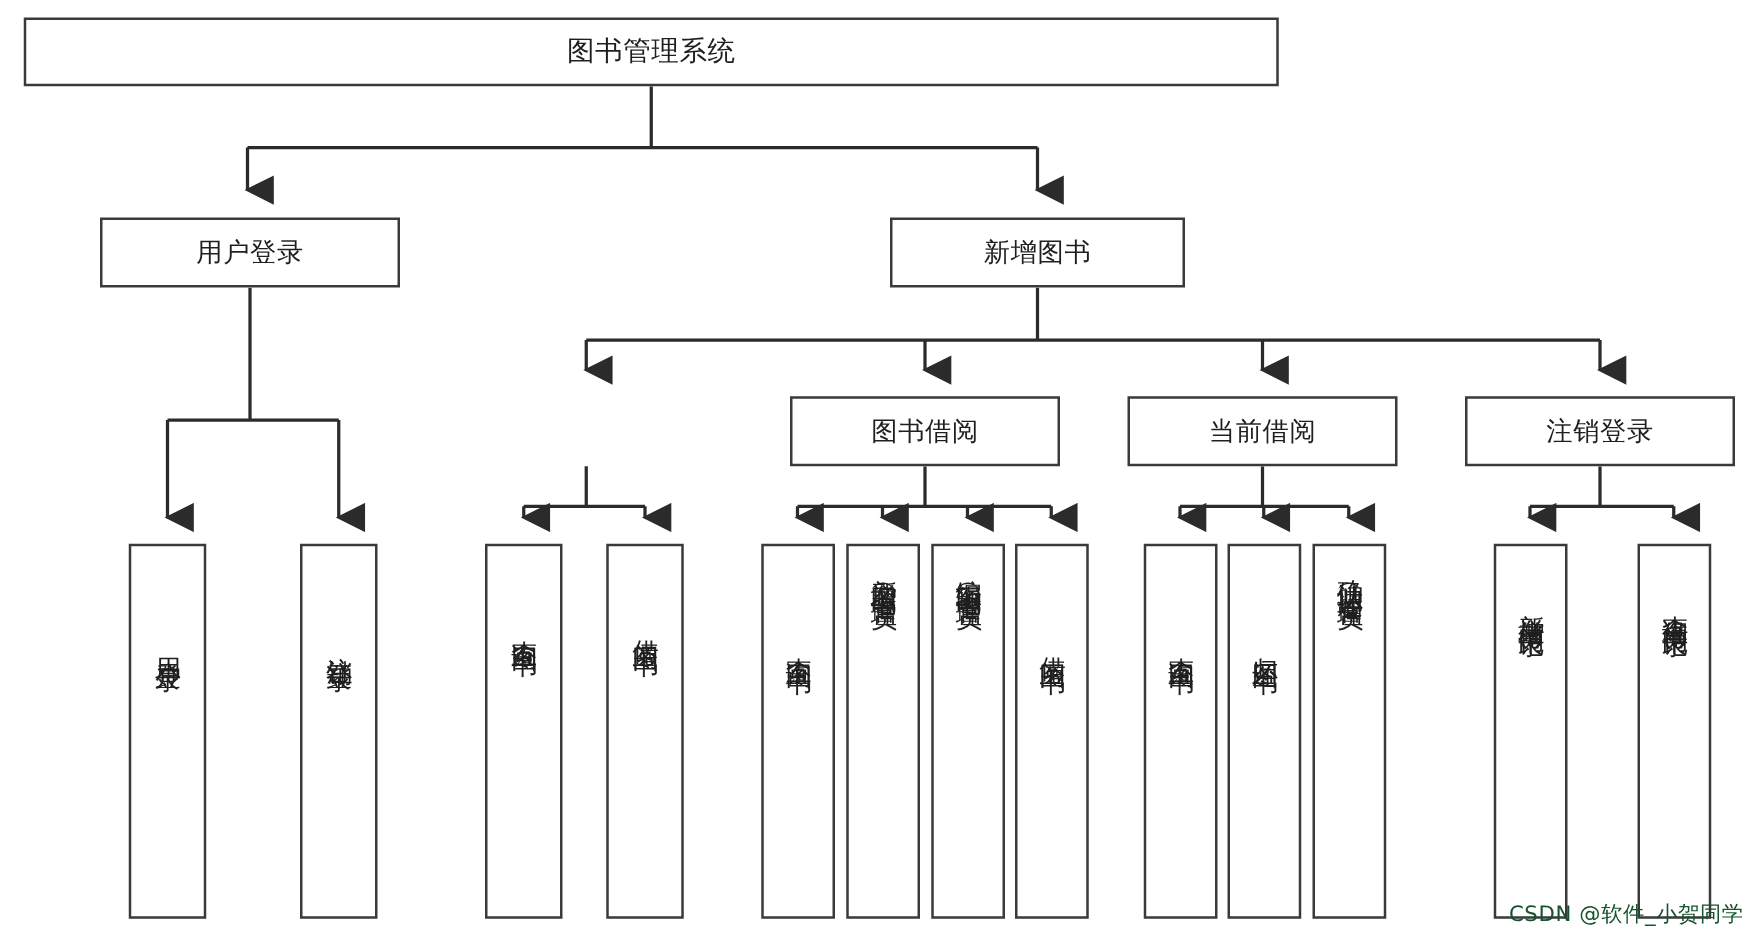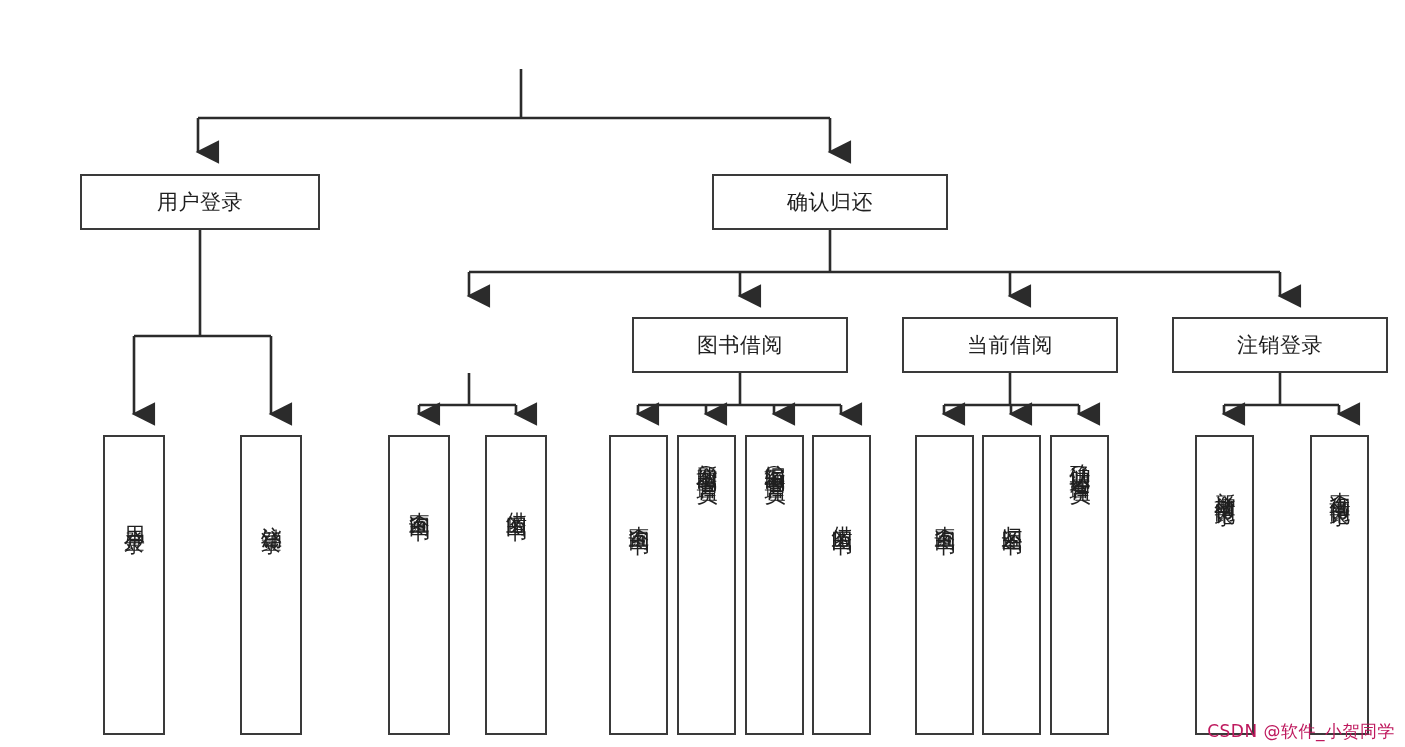--- a/index.html
+++ b/index.html
@@ -54,21 +54,21 @@
     -webkit-text-orientation:upright;
     font-size:21px;
     letter-spacing:3px;
     line-height:1;
   }
   
   #watermark{
     position:absolute;
     right:10px;bottom:4px;
     font-size:17px;
-    color:#be185d;
+    color:#14532d;
     letter-spacing:0.5px;
     white-space:nowrap;
     user-select:none;
   }
 </style>
 </head>
 <body>
 
 <div id="diagram-root">
 
@@ -115,27 +115,30 @@
       <path d="M1011,405 L1011,414" marker-end="url(#arrow)"></path>
       <path d="M1079,405 L1079,414" marker-end="url(#arrow)"></path>
 
       <path d="M1280,373 L1280,405"></path>
       <path d="M1224,405 L1339,405"></path>
       <path d="M1224,405 L1224,414" marker-end="url(#arrow)"></path>
       <path d="M1339,405 L1339,414" marker-end="url(#arrow)"></path>
     </g>
   </svg>
 
+  <div class="node horiz root" style="left:19px;top:14px;width:1004px;height:55px;">
+    <span class="label">图书管理系统</span>
+  </div>
 
   <div class="node horiz" style="left:80px;top:174px;width:240px;height:56px;">
     <span class="label">用户登录</span>
   </div>
 
   <div class="node horiz" style="left:712px;top:174px;width:236px;height:56px;">
-    <span class="label">确认归还</span>
+    <span class="label">新增图书</span>
   </div>
 
 
   <div class="node horiz" style="left:632px;top:317px;width:216px;height:56px;">
     <span class="label">图书借阅</span>
   </div>
 
   <div class="node horiz" style="left:902px;top:317px;width:216px;height:56px;">
     <span class="label">当前借阅</span>
   </div>

